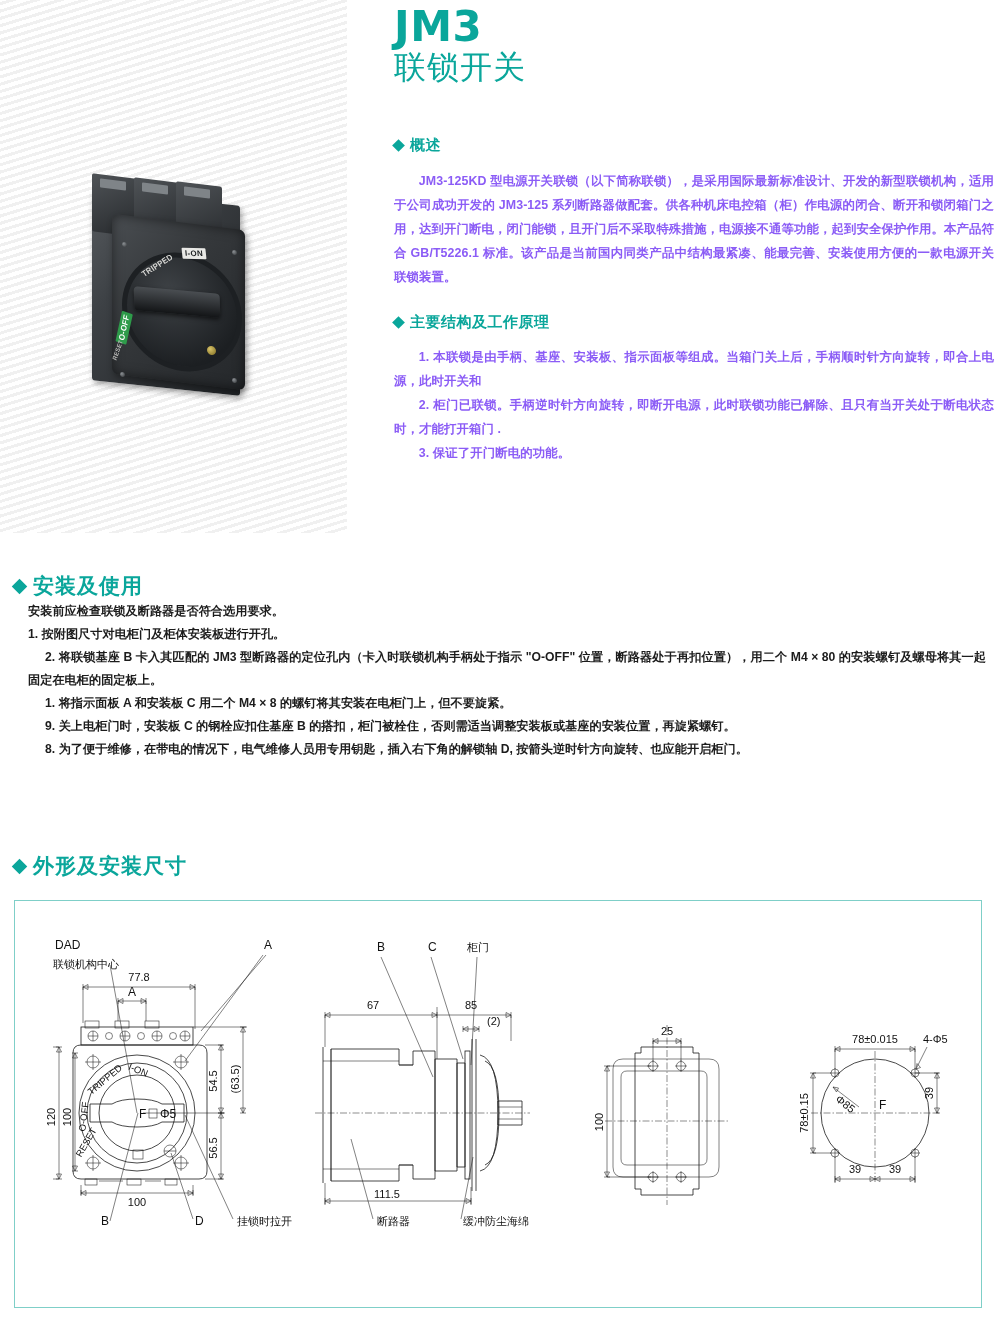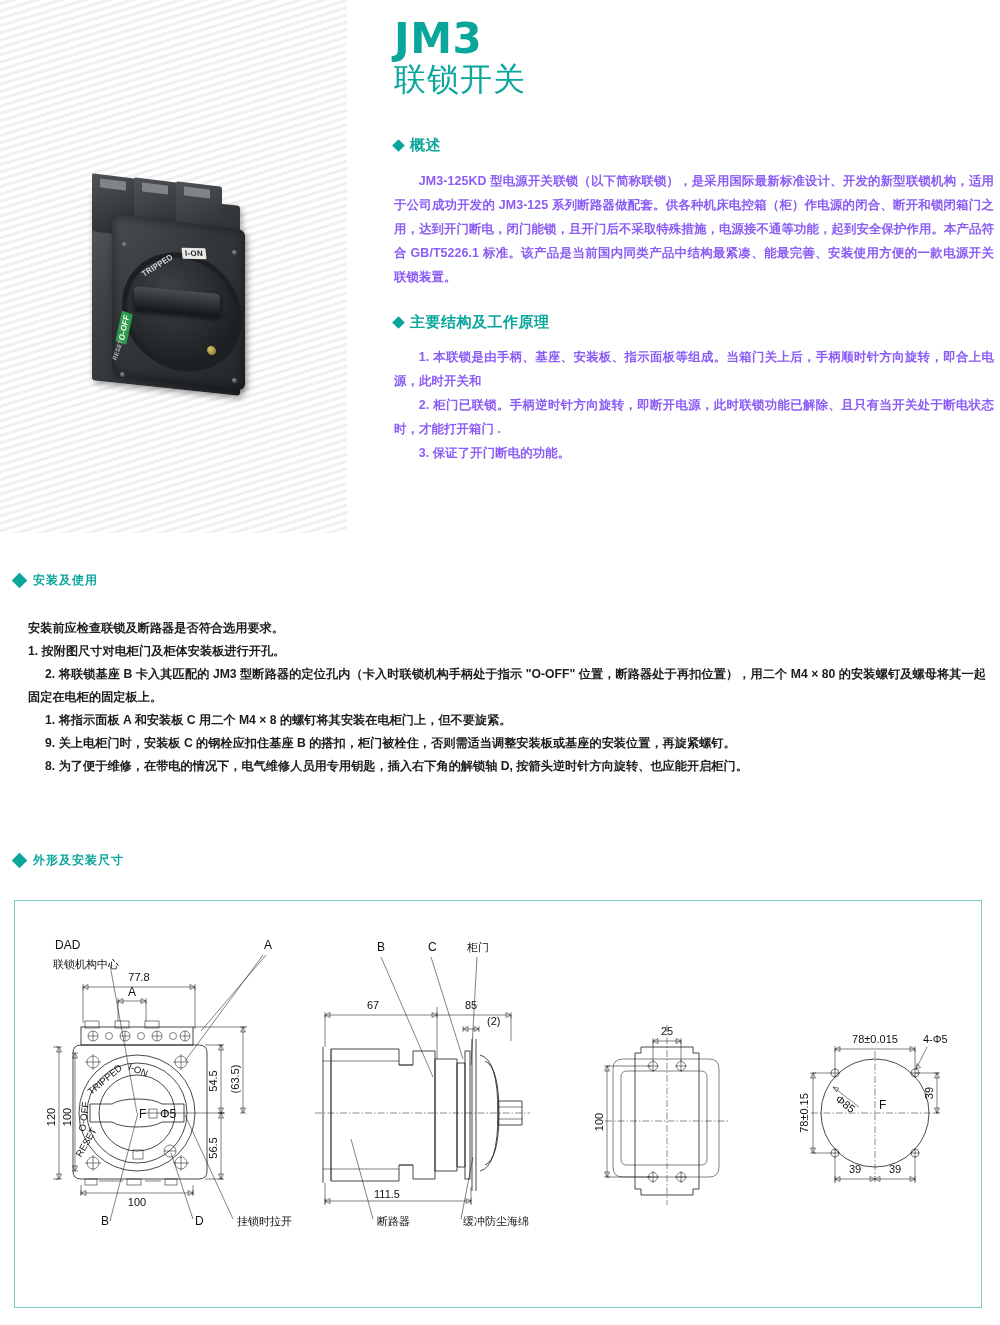--- a/index.html
+++ b/index.html
@@ -24,21 +24,21 @@
     background-color: #ffffff;
     background-image: repeating-linear-gradient(
         -17deg,
         #ffffff 0px, #ffffff 4px,
         #f0f0f0 4px, #f0f0f0 7px);
   }
 
   
   #title-block {
     position: absolute;
-    left: 394px; top: 16px;
+    left: 394px; top: 4px;
     width: 600px;
   }
   #title-main {
     font-size: 42px;
     font-weight: bold;
     letter-spacing: 0.5px;
     line-height: 46px;
     color: #0aa69b;
     font-family: "DejaVu Sans", "Liberation Sans", sans-serif;
   }
@@ -173,21 +173,21 @@
     text-align: justify;
     font-weight: bold;
     letter-spacing: .1px;
   }
   .indent { text-indent: 2em; }
 
   
   .section-full { position: absolute; left: 14px; width: 972px; }
   .h-teal-big {
     color: #0aa69b;
-    font-size: 12px;
+    font-size: 21px;
     font-weight: bold;
     letter-spacing: 1px;
     display: flex;
     align-items: center;
     gap: 8px;
   }
   .diamond-big {
     display: inline-block;
     width: 11px; height: 11px;
     background: #0aa69b;
@@ -269,21 +269,21 @@
   <div class="body-p indent" style="margin-top:13px;">1. 本联锁是由手柄、基座、安装板、指示面板等组成。当箱门关上后，手柄顺时针方向旋转，即合上电源，此时开关和</div>
   <div class="body-p indent">2. 柜门已联锁。手柄逆时针方向旋转，即断开电源，此时联锁功能已解除、且只有当开关处于断电状态时，才能打开箱门 .</div>
   <div class="body-p indent">3. 保证了开门断电的功能。</div>
 </div>
 
 <div class="section-full" style="top:572px;">
   <div class="h-teal-big">
     <span class="diamond-big"></span>
     <span>安装及使用</span>
   </div>
-  <div style="margin-top:28px; padding-left:14px;">
+  <div style="margin-top:0; padding-left:14px;">
     <div class="inst-p">安装前应检查联锁及断路器是否符合选用要求。</div>
     <div class="inst-p">1. 按附图尺寸对电柜门及柜体安装板进行开孔。</div>
     <div class="inst-p ind">2. 将联锁基座 B 卡入其匹配的 JM3 型断路器的定位孔内（卡入时联锁机构手柄处于指示 "O-OFF" 位置，断路器处于再扣位置），用二个 M4 × 80 的安装螺钉及螺母将其一起固定在电柜的固定板上。</div>
     <div class="inst-p ind">1. 将指示面板 A 和安装板 C 用二个 M4 × 8 的螺钉将其安装在电柜门上，但不要旋紧。</div>
     <div class="inst-p ind">9. 关上电柜门时，安装板 C 的钢栓应扣住基座 B 的搭扣，柜门被栓住，否则需适当调整安装板或基座的安装位置，再旋紧螺钉。</div>
     <div class="inst-p ind">8. 为了便于维修，在带电的情况下，电气维修人员用专用钥匙，插入右下角的解锁轴 D, 按箭头逆时针方向旋转、也应能开启柜门。</div>
   </div>
 </div>
 
 <div class="section-full" style="top:852px;">

